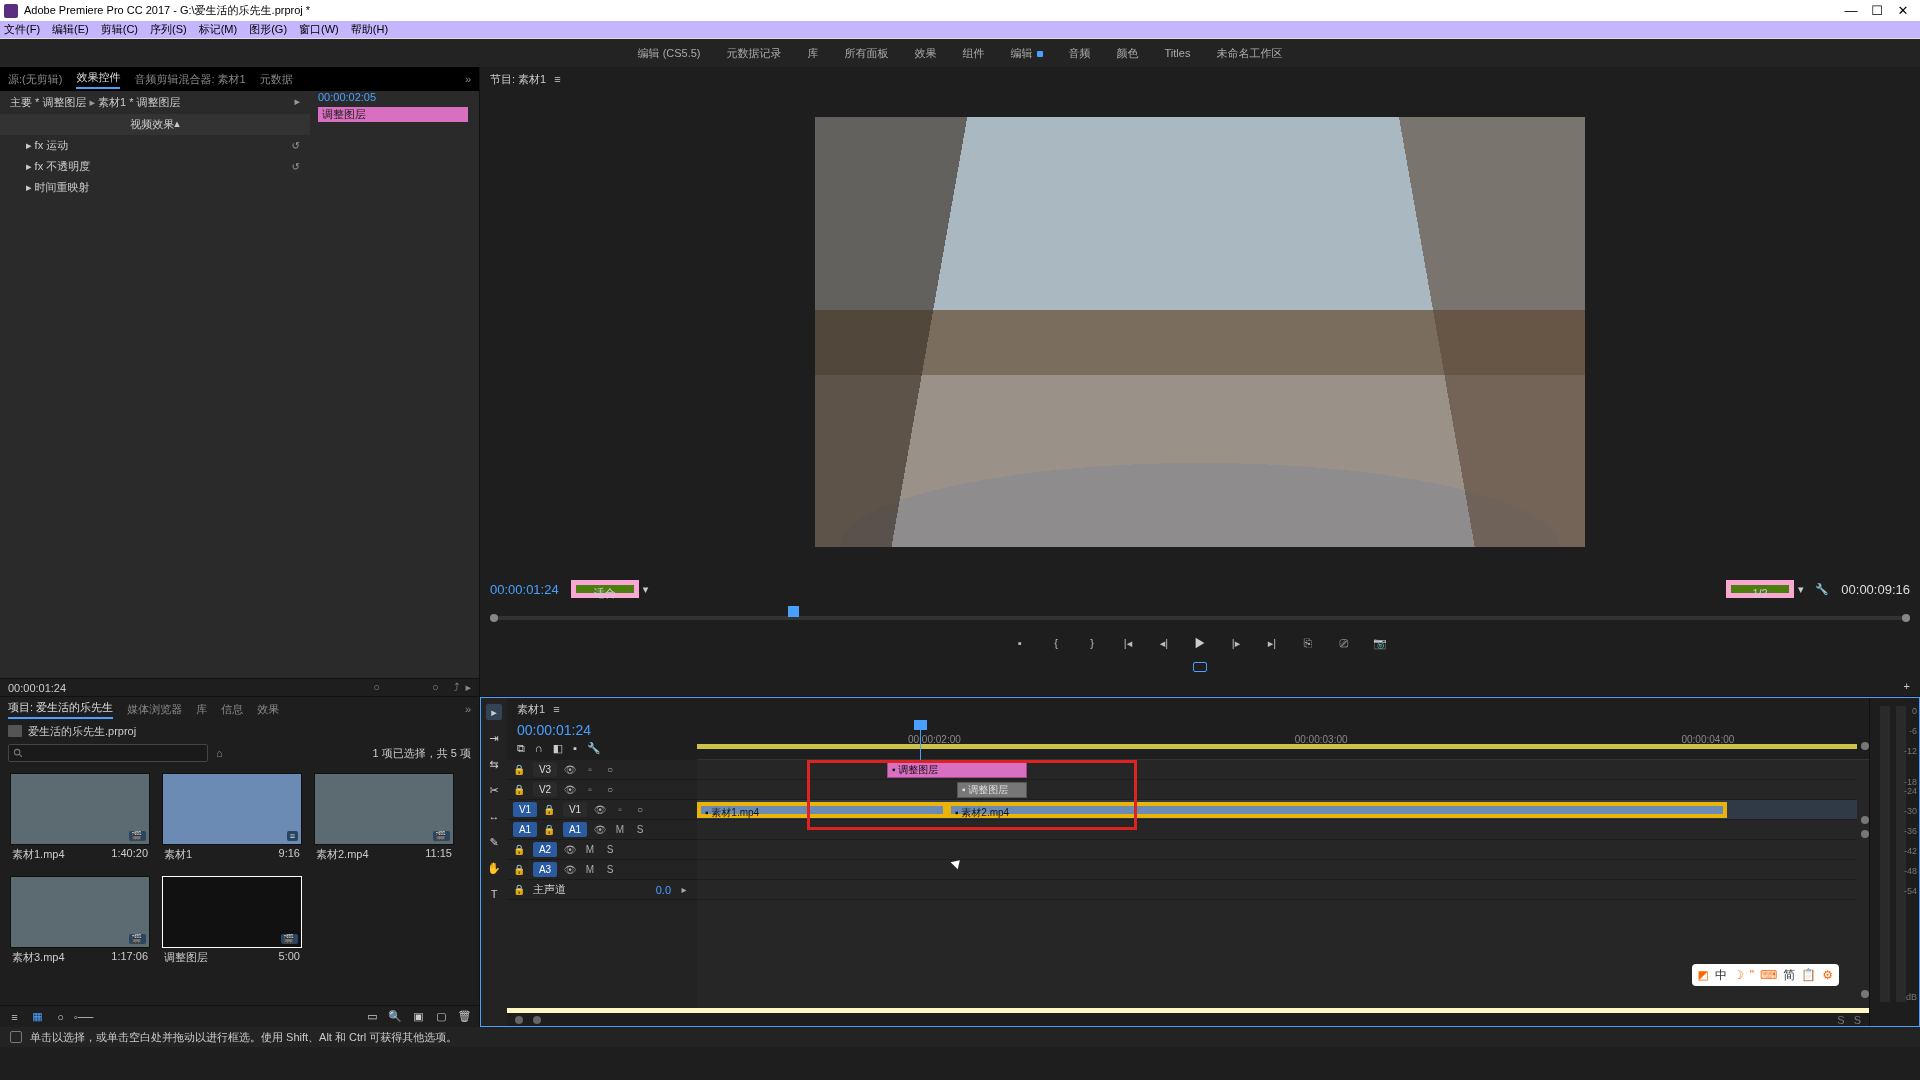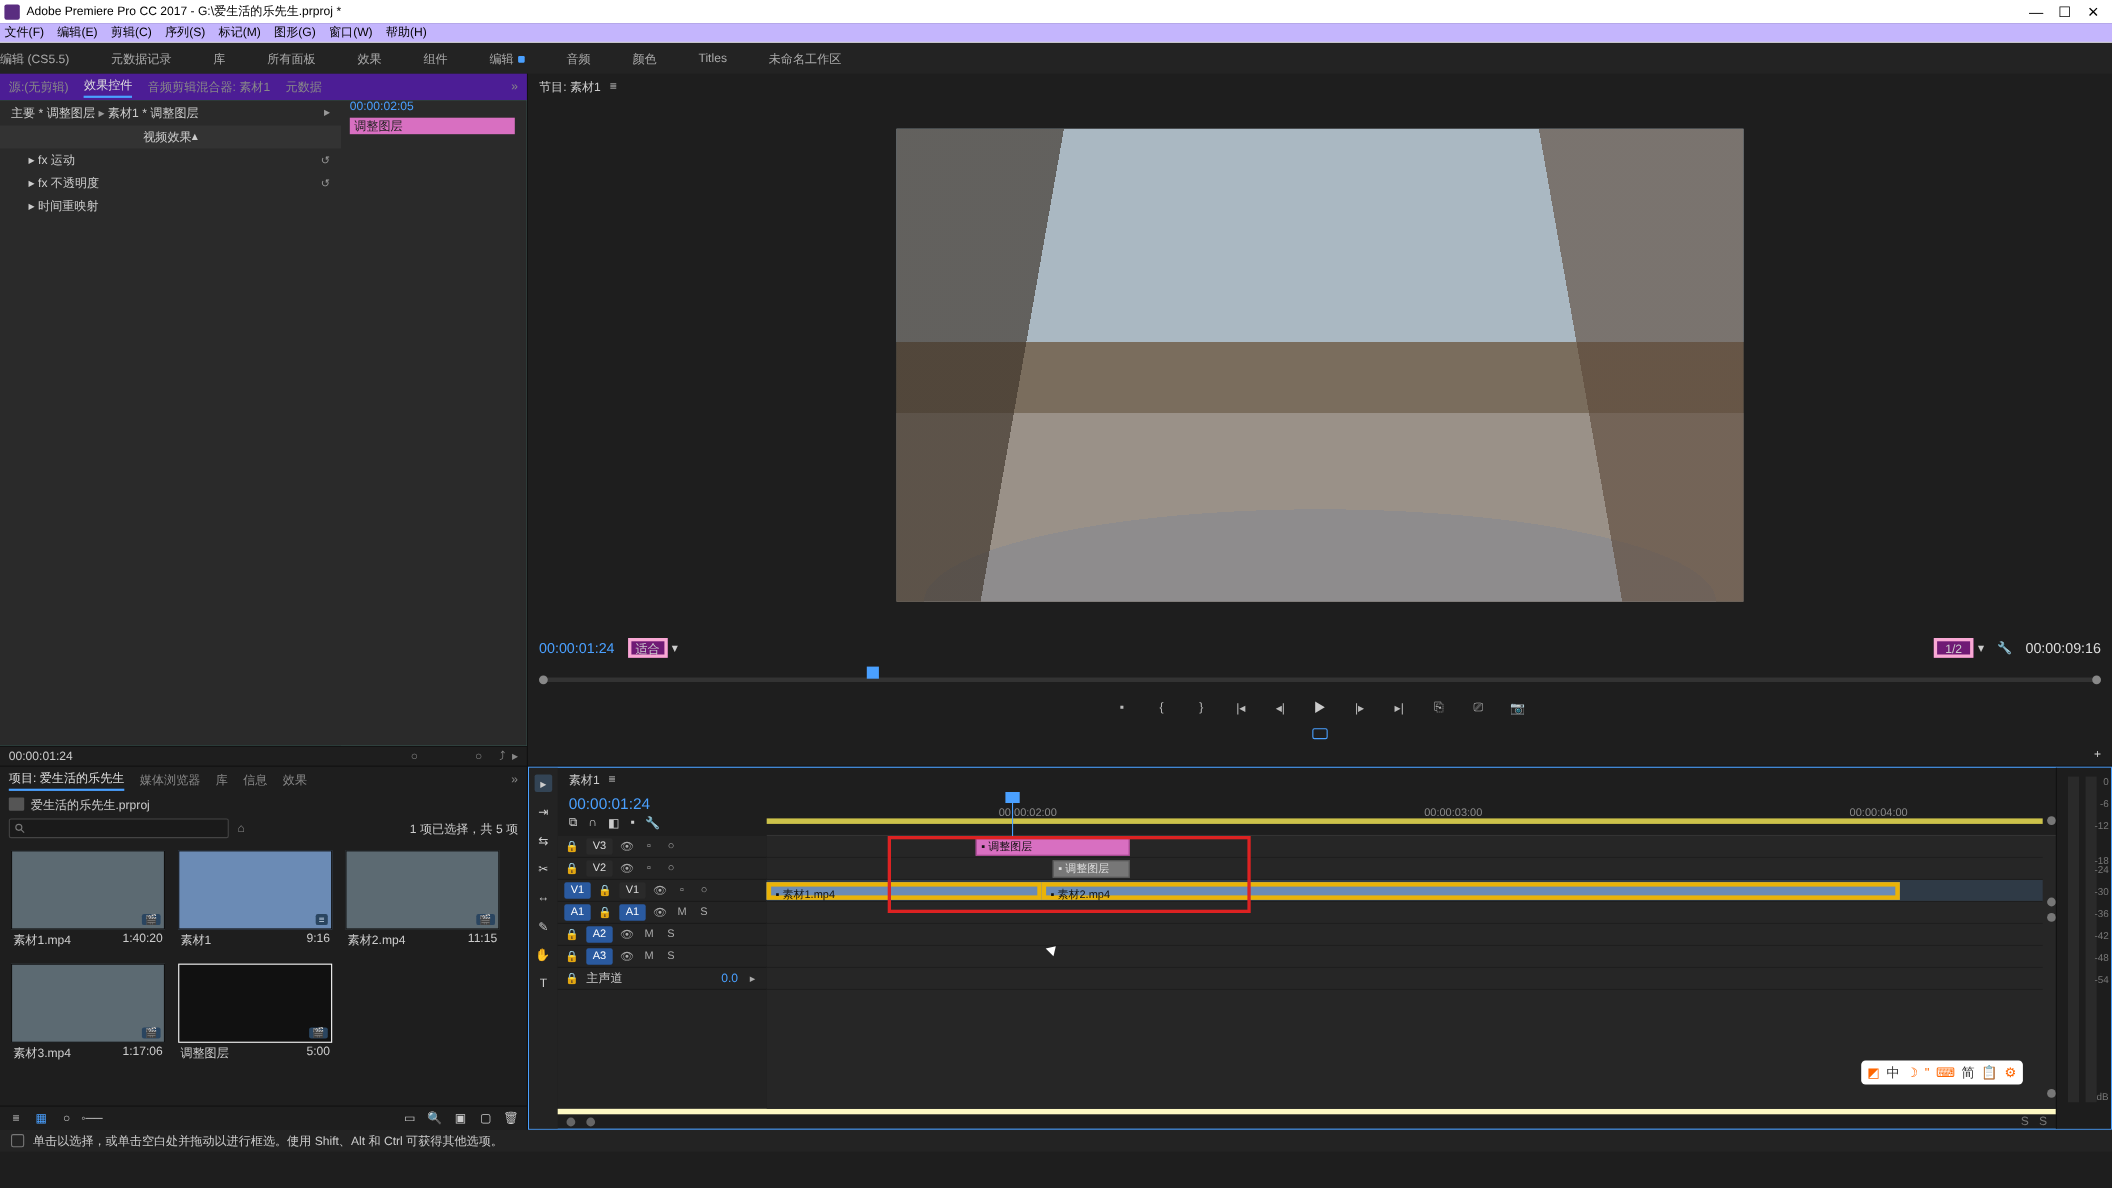--- a/index.html
+++ b/index.html
@@ -6,31 +6,31 @@
 body{background:#1e1e1e;width:1920px;height:1080px;overflow:hidden}
 
 .titlebar{height:21px;background:#fff;display:flex;align-items:center;padding:0 4px;color:#000}
 .titlebar .app-icon{width:14px;height:14px;background:#5a2d80;margin-right:6px;border-radius:2px}
 .titlebar .title{flex:1;color:#000}
 .titlebar .win-btn{width:26px;text-align:center;color:#000;font-size:13px}
 
 .menubar{height:18px;background:#c4b5fd;display:flex;align-items:center;padding:0 4px;border-bottom:1px solid #ddd}
 .menubar span{margin-right:12px;color:#000}
 
-.workspacebar{height:28px;background:#232323;display:flex;align-items:center;gap:38px}
+.workspacebar{height:28px;background:#232323;display:flex;align-items:center;justify-content:center;gap:26px}
 .workspacebar span{color:#aaa}
 .workspacebar span.active{color:#4aa0ff}
 .workspacebar .ind{width:6px;height:6px;background:#4aa0ff;border-radius:1px;margin-left:4px;display:inline-block;vertical-align:middle}
 
 .main{display:flex;height:960px}
 .left-col{width:480px;display:flex;flex-direction:column;border-right:1px solid #111}
 .right-col{flex:1;display:flex;flex-direction:column}
 
 .ec-top{height:630px;display:flex;flex-direction:column;border-bottom:1px solid #111}
-.panel-tabs{height:24px;display:flex;align-items:center;background:#4c1d95;padding:0 8px;font-size:11px;gap:14px}
+.panel-tabs{height:24px;display:flex;align-items:center;background:#000000;padding:0 8px;font-size:11px;gap:14px}
 .panel-tabs span{color:#888}
 .panel-tabs span.active{color:#ddd;border-bottom:2px solid #4aa0ff;padding-bottom:2px}
 .panel-tabs .grow{flex:1}
 .panel-tabs .chev{color:#888}
 .ec-body{flex:1;display:flex;background:#5eead4}
 .ec-tree{width:310px;background:#2a2a2a}
 .ec-tree .crumb{padding:4px 10px;color:#4aa0ff;font-size:11px}
 .ec-tree .crumb .sep{color:#999}
 .ec-section{padding:3px 10px;background:#333;color:#ddd;display:flex;justify-content:center}
 .ec-row{padding:3px 10px 3px 26px;display:flex;justify-content:space-between;align-items:center;color:#ccc}
@@ -65,21 +65,21 @@
 .prog-head{height:24px;display:flex;align-items:center;padding:0 10px;color:#ddd;gap:8px}
 .prog-view{flex:1;display:flex;align-items:center;justify-content:center;background:#1e1e1e}
 .prog-img{width:770px;height:430px;background:linear-gradient(#aab8c2 0 45%,#7a6d5d 45% 60%,#9a9188 60% 100%);position:relative;overflow:hidden}
 .prog-img::before{content:"";position:absolute;inset:0;background:
  linear-gradient(100deg,rgba(60,50,40,.65) 0 18%,transparent 18%),
  linear-gradient(260deg,rgba(90,70,55,.6) 0 22%,transparent 22%),
  radial-gradient(ellipse 600px 140px at 50% 100%,#8e8c8d 0 60%,transparent 60%)}
 .prog-ctrl{height:34px;display:flex;align-items:center;padding:0 10px;gap:12px}
 .prog-ctrl .tc{color:#4aa0ff;font-size:13px}
 .prog-ctrl .sel{display:flex;align-items:center;gap:4px;color:#ccc}
-.prog-ctrl .sel .dd{width:36px;height:18px;border:3px solid #f9a8d4;background:#701a75;text-align:center;line-height:17px}
+.prog-ctrl .sel .dd{width:68px;height:18px;border:5px solid #f9a8d4;background:#4d7c0f;text-align:center;line-height:17px}
 .prog-ctrl .spacer{flex:1}
 .prog-scrub{height:22px;position:relative;margin:0 10px}
 .prog-scrub .track{position:absolute;left:0;right:0;top:10px;height:4px;background:#333;border-radius:2px}
 .prog-scrub .dot{position:absolute;top:8px;width:8px;height:8px;background:#888;border-radius:50%}
 .prog-scrub .head{position:absolute;top:0;width:11px;height:11px;background:#4aa0ff}
 .prog-btns{height:30px;display:flex;align-items:center;justify-content:center;gap:20px}
 .prog-btns .b{width:16px;height:16px;display:flex;align-items:center;justify-content:center;color:#bbb}
 .prog-btns svg{width:14px;height:14px;fill:#ccc}
 .prog-add{height:20px;display:flex;align-items:center;justify-content:flex-end;padding:0 10px;color:#ddd;font-size:16px}
 .prog-below{height:18px;display:flex;align-items:center;justify-content:center}

